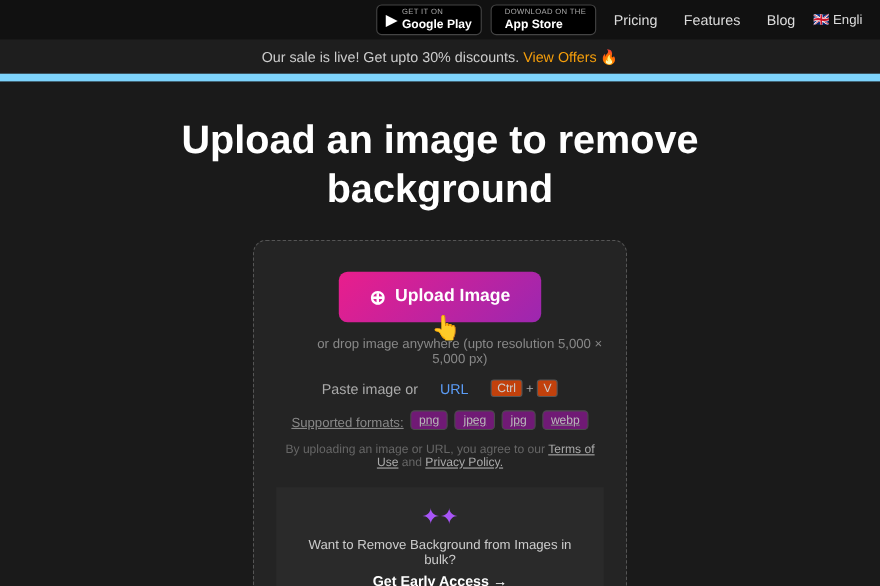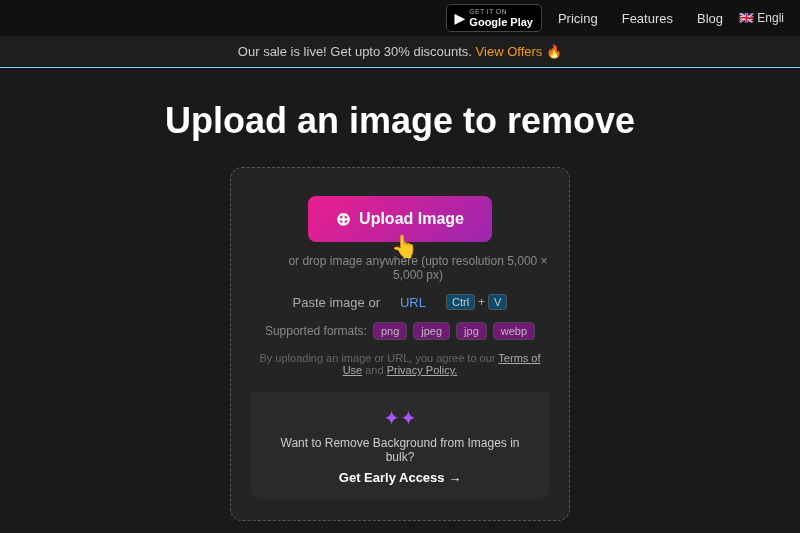--- a/index.html
+++ b/index.html
@@ -68,21 +68,21 @@
       cursor: pointer;
     }
 
     
     .sale-banner {
       background-color: #1e1e1e;
       text-align: center;
       padding: 8px;
       font-size: 13px;
       color: #ccc;
-      border-bottom: 1px solid #7dd3fc;
+      border-bottom: 7px solid #7dd3fc;
     }
     .sale-banner .view-offers {
       color: #f59e0b;
       cursor: pointer;
       text-decoration: none;
       font-weight: 500;
     }
 
     
     .main-content {
@@ -163,34 +163,35 @@
       cursor: pointer;
       text-decoration: none;
     }
     .kbd-group {
       display: flex;
       align-items: center;
       gap: 3px;
       font-size: 12px;
     }
     .kbd {
-      background: #0c4a6e;
+      background: #c2410c;
       border: 1px solid #555;
       border-radius: 3px;
       padding: 1px 5px;
       font-size: 11px;
       color: #ccc;
     }
 
     .formats-row {
       display: flex;
-      align-items: center;
+      align-items: flex-end;
       gap: 6px;
       font-size: 12px;
       color: #888;
+      text-decoration: underline;
     }
     .format-badge {
       background: #701a75;
       border: 1px solid #4a4a4a;
       border-radius: 4px;
       padding: 2px 7px;
       font-size: 11px;
       color: #bbb;
     }
 
@@ -237,39 +238,47 @@
 
 <nav class="navbar">
   <a class="store-badge">
     <span class="badge-icon">▶</span>
     <span class="badge-text">
       <span class="badge-sub">GET IT ON</span>
       <span class="badge-main">Google Play</span>
     </span>
   </a>
 
+  <a class="store-badge">
+    <span class="badge-icon"></span>
+    <span class="badge-text">
+      <span class="badge-sub">Download on the</span>
+      <span class="badge-main">App Store</span>
+    </span>
+  </a>
 
   <a class="nav-link">Pricing</a>
   <a class="nav-link">Features</a>
   <a class="nav-link">Blog</a>
   <span class="lang-btn">🇬🇧 Engli</span>
 </nav>
 
 <div class="sale-banner">
   <span>Our sale is live! Get upto 30% discounts.</span>
   <a class="view-offers">
     <span>View Offers</span>
     <span> 🔥</span>
   </a>
 </div>
 
 <div class="main-content">
 
   <h1 class="main-title">
     <span>Upload an image to remove</span><br>
+    <span>background</span>
   </h1>
 
   <div class="upload-card">
 
     <button class="upload-btn">
       <span class="plus-icon">⊕</span>
       <span>Upload Image</span>
       <span class="cursor-overlay">👆</span>
     </button>
 

